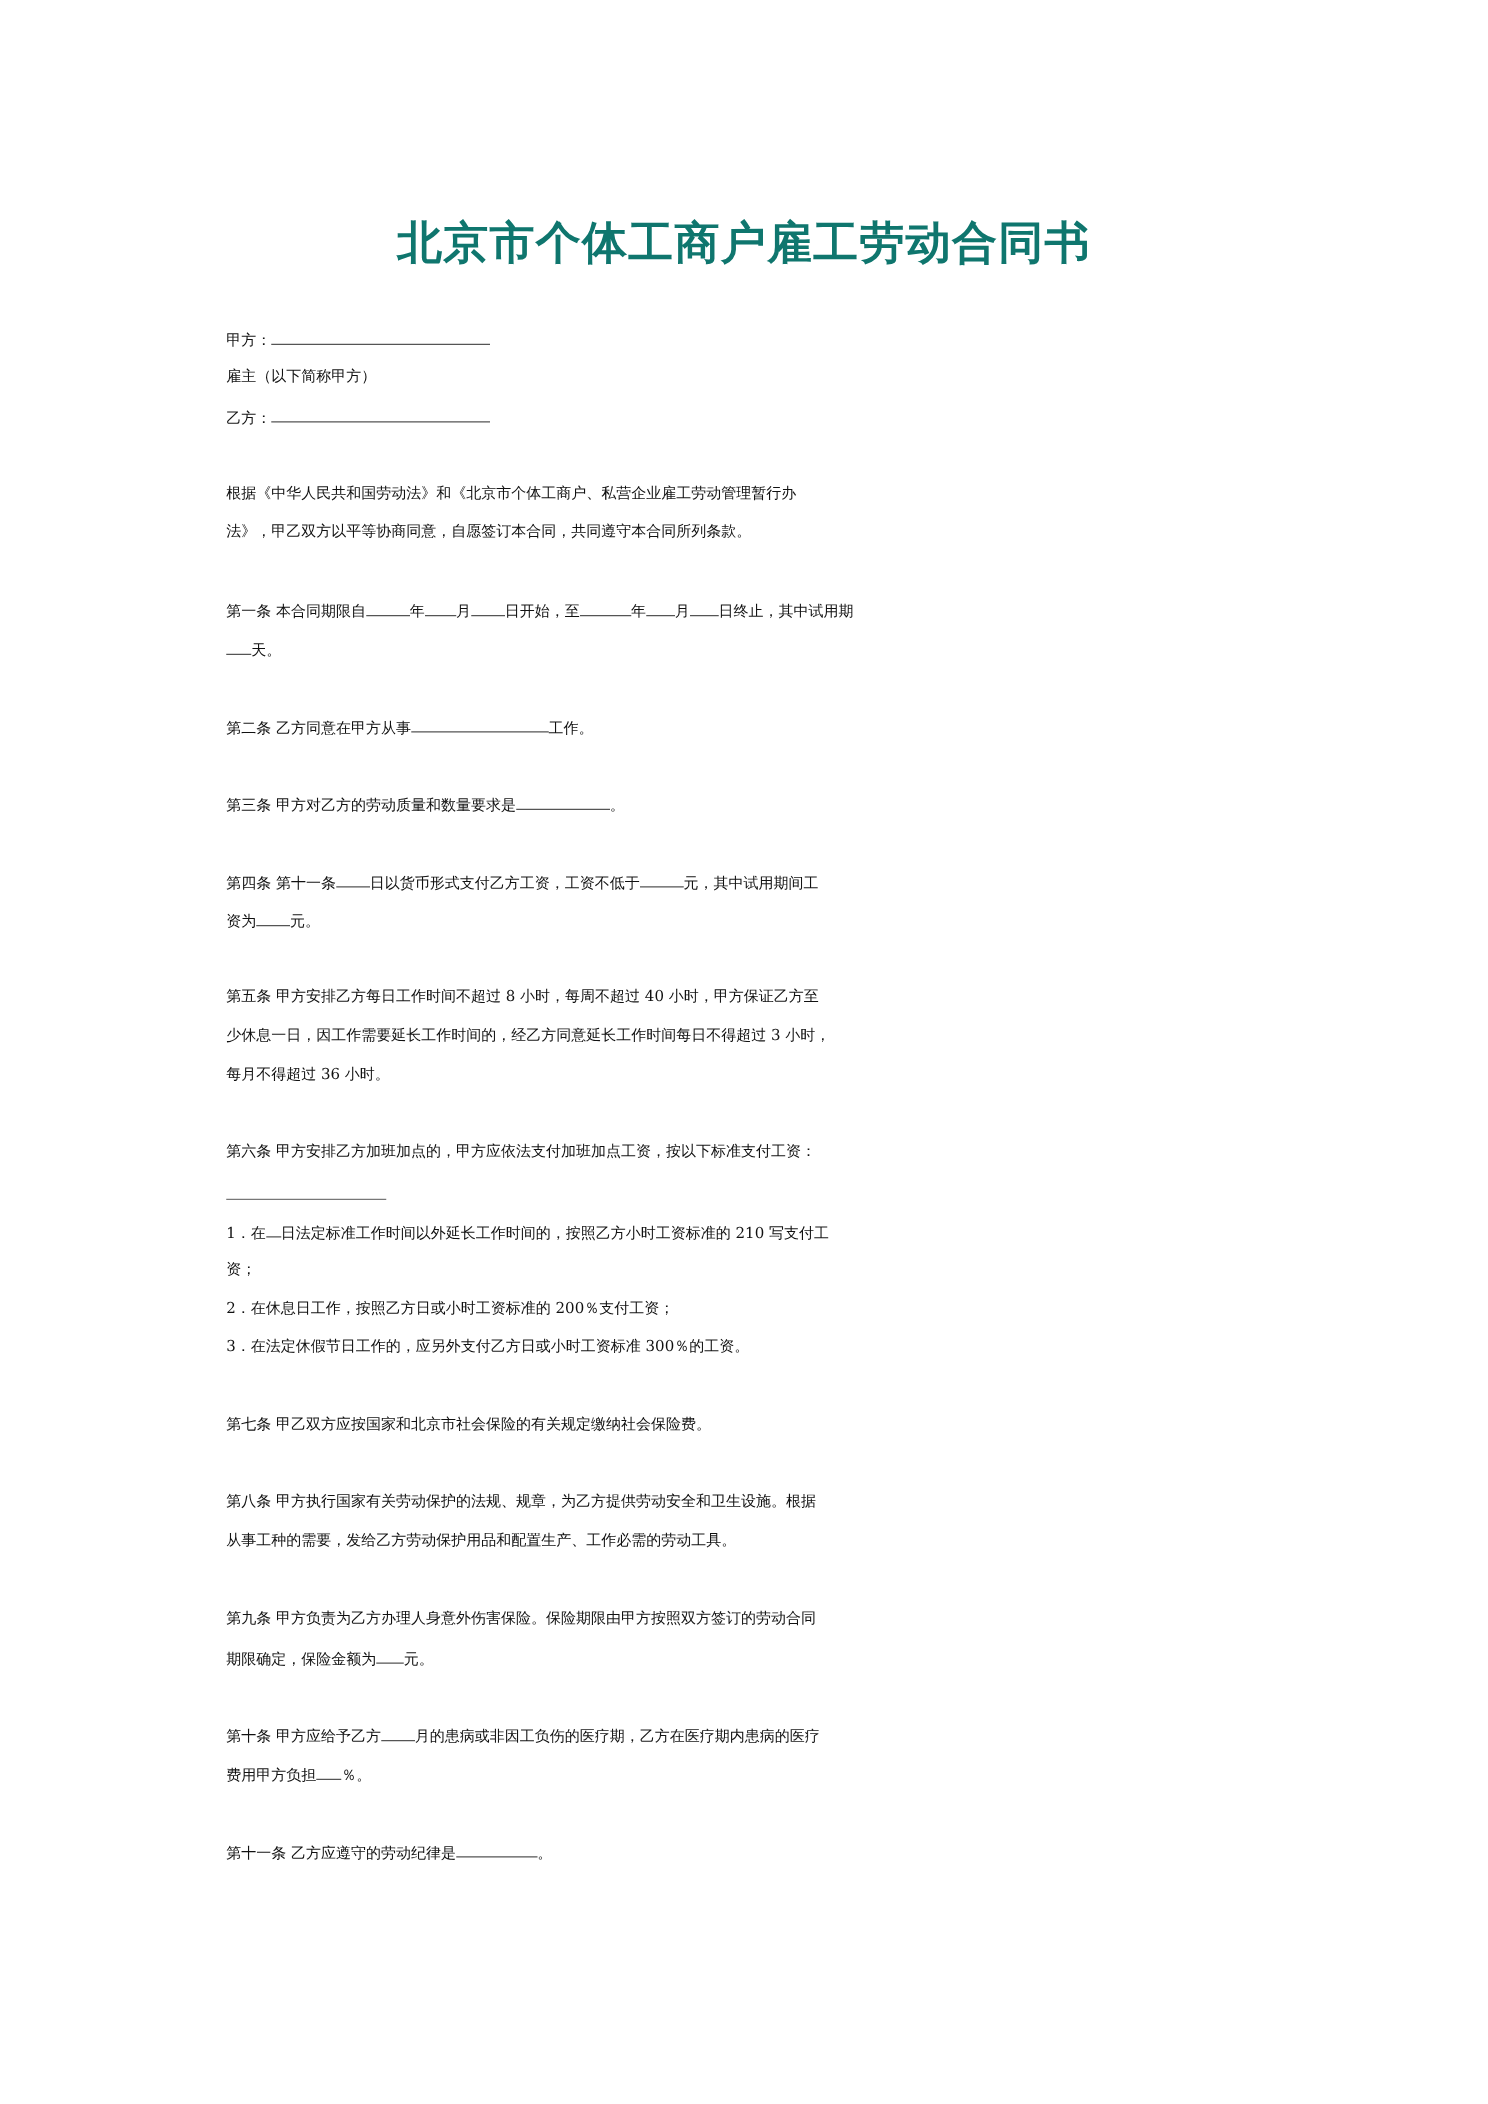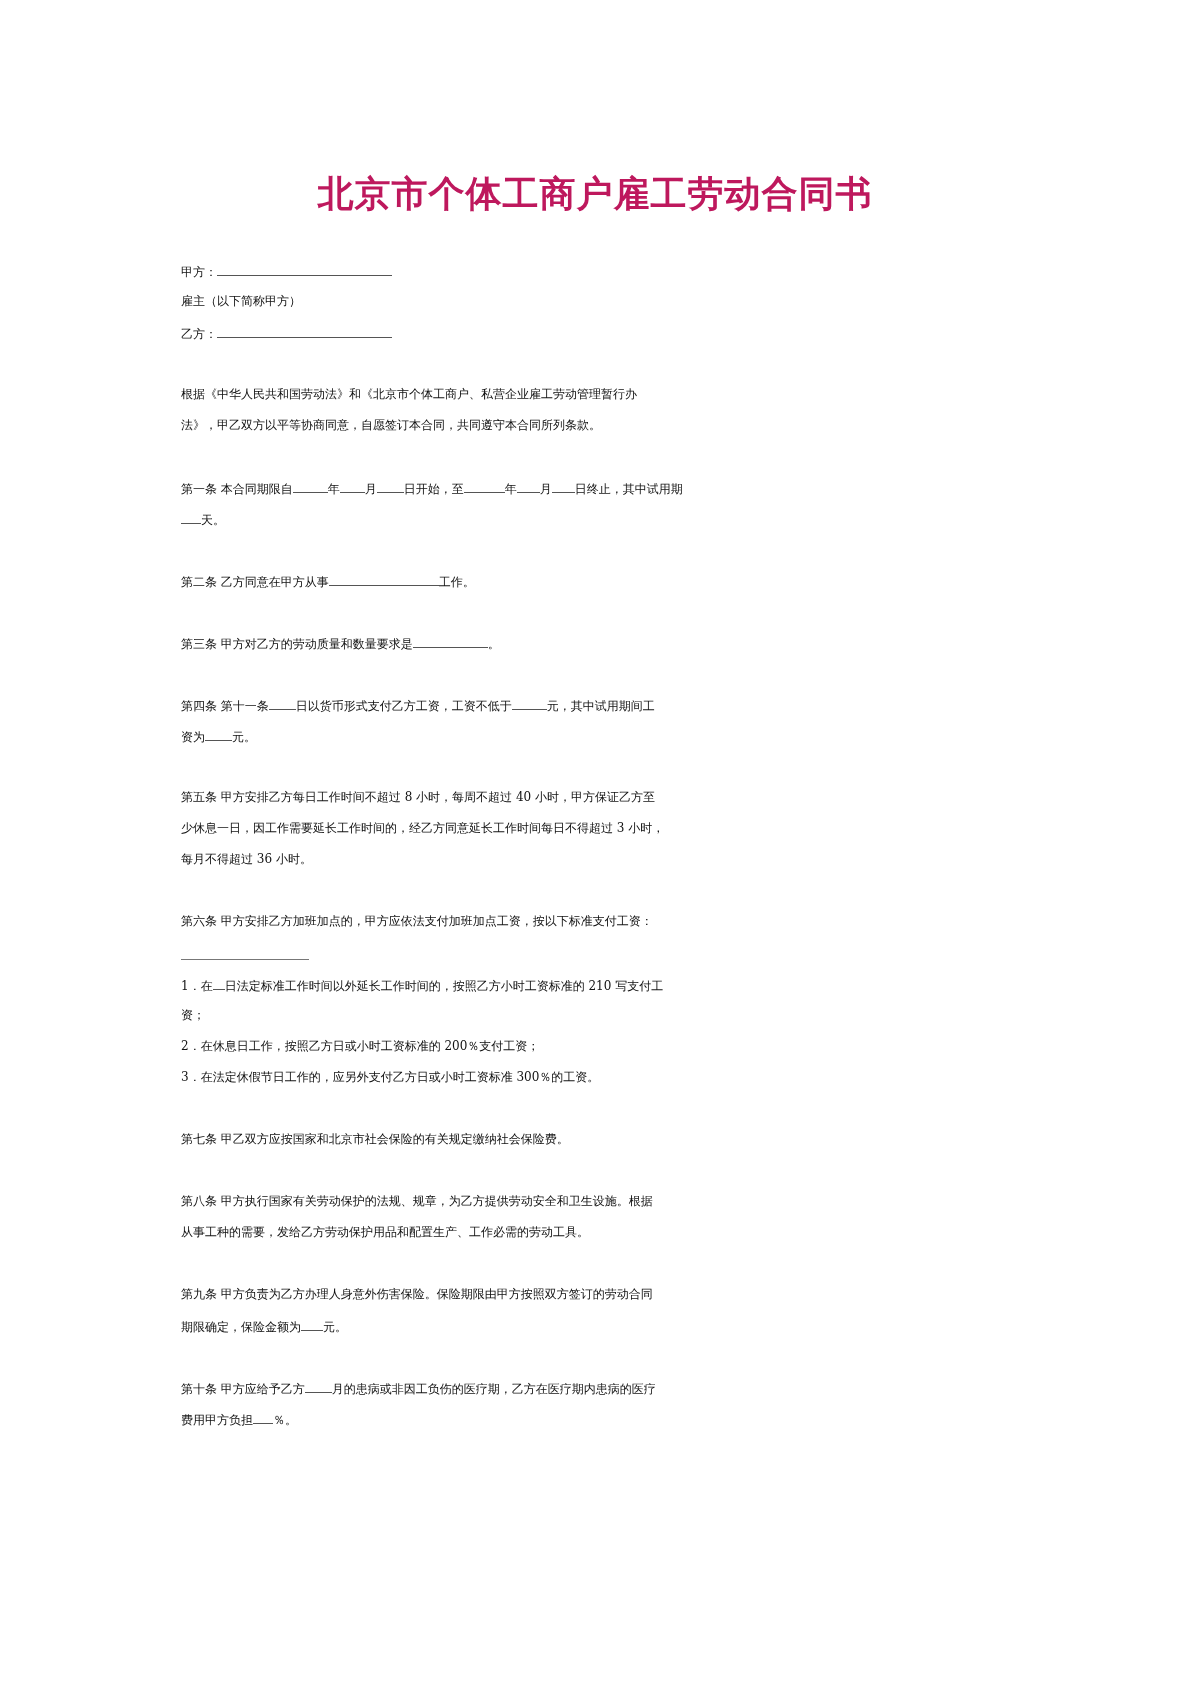--- a/index.html
+++ b/index.html
@@ -23,21 +23,21 @@
     }
     .title {
       position: absolute;
       left: 0; right: 0;
       top: 170px;
       text-align: center;
       font-family: "DejaVu Sans", "Liberation Sans", sans-serif;
       font-weight: bold;
       font-size: 36px;
       letter-spacing: 1px;
-      color: #be185d;
+      color: #0f766e;
     }
     .body {
       position: absolute;
       left: 181px;
       top: 255px;
       width: 840px;
       font-size: 12px;
       line-height: 31px;
     }
     .line {
@@ -147,15 +147,18 @@
 
     <div class="line">
       <span>第十条  甲方应给予乙方</span><span class="blank" style="width:27px"></span><span>月的患病或非因工负伤的医疗期，乙方在医疗期内患病的医疗</span>
     </div>
     <div class="line">
       <span>费用甲方负担</span><span class="blank" style="width:20px"></span><span>％。</span>
     </div>
 
     <div class="gap"></div>
 
+    <div class="line">
+      <span>第十一条  乙方应遵守的劳动纪律是</span><span class="blank" style="width:65px"></span><span>。</span>
+    </div>
 
   </div>
 </div>
 
 </body></html>

